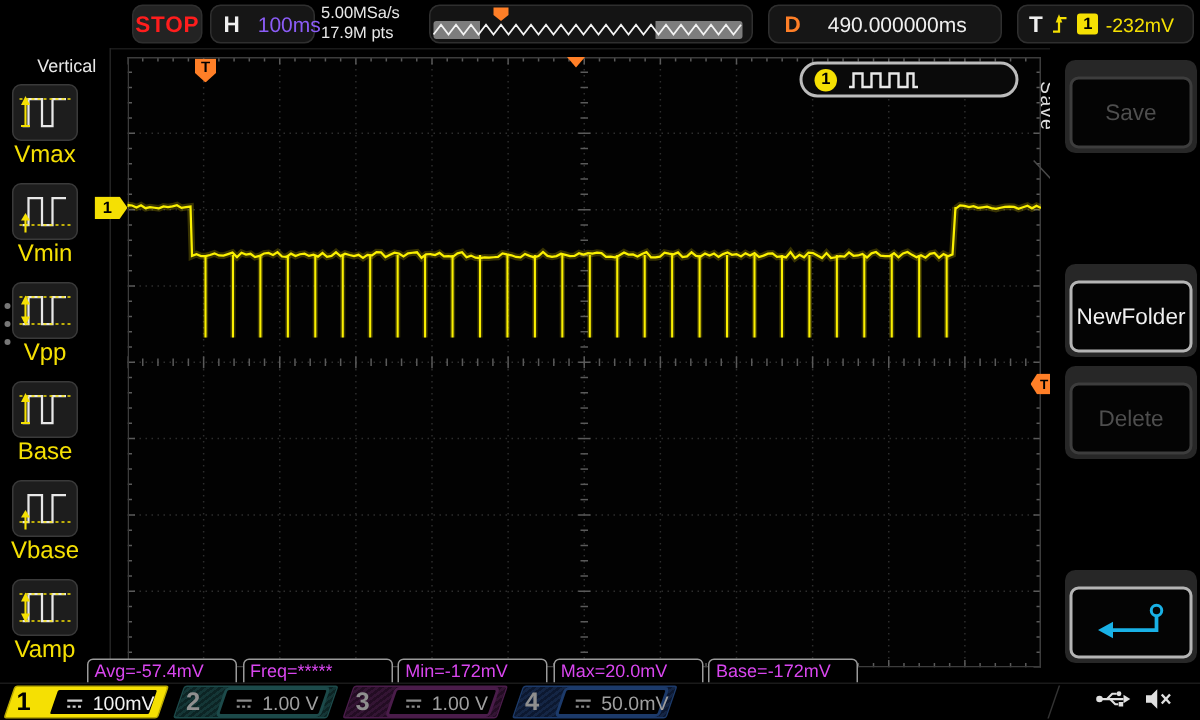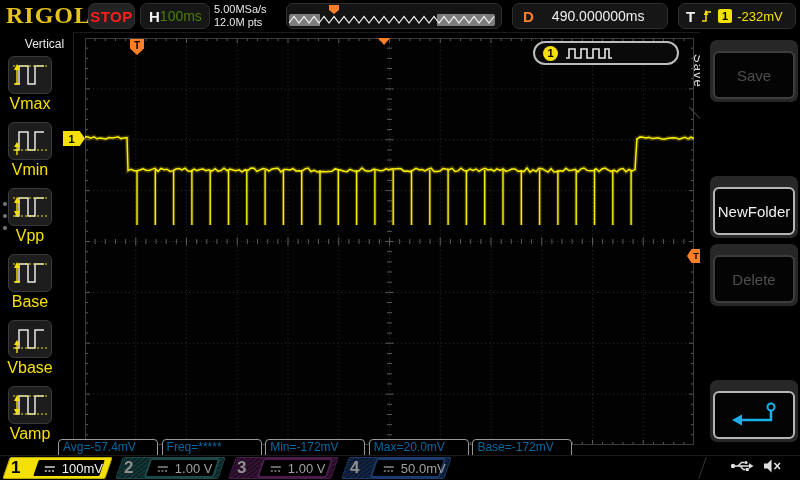--- a/index.html
+++ b/index.html
@@ -8,21 +8,21 @@
   
   #topbar{position:absolute;left:0;top:0;width:800px;height:32px;background:#000;border-bottom:1px solid #1a1a1a;}
   #logo{position:absolute;left:6px;top:2px;font-family:"Liberation Serif",serif;font-weight:bold;
         font-size:24px;color:#e6c319;letter-spacing:1px;}
   .tb-box{position:absolute;top:3px;height:26px;background:#161616;border:1px solid #2f2f2f;
           border-radius:7px;display:flex;align-items:center;box-sizing:border-box;}
   #stop-box{left:88px;width:47px;justify-content:center;background:#232323;}
   #stop-box span{color:#ff1d1d;font-weight:bold;font-size:15px;letter-spacing:.5px;}
   #h-box{left:140px;width:70px;padding:0 8px;justify-content:space-between;}
   #h-box .lbl{color:#f0f0f0;font-weight:bold;font-size:15px;}
-  #h-box .val{color:#4d7c0f;font-size:14px;}
+  #h-box .val{color:#8b5cf6;font-size:14px;margin-left:12px;}
   #acq{position:absolute;left:214px;top:3px;color:#e8e8e8;font-size:11px;line-height:13px;}
   #preview-box{left:286px;width:216px;background:#141414;}
   #d-box{left:512px;width:156px;padding:0 10px;}
   #d-box .lbl{color:#ff7f27;font-weight:bold;font-size:15px;}
   #d-box .val{color:#f0f0f0;font-size:14px;margin-left:18px;}
   #t-box{left:678px;width:118px;padding:0 7px;gap:5px;}
   #t-box .lbl{color:#f0f0f0;font-weight:bold;font-size:15px;}
   #t-box .ch-badge{width:14px;height:14px;background:#f5e003;border-radius:2px;color:#000;
                    font-weight:bold;font-size:11px;display:flex;align-items:center;justify-content:center;}
   #t-box .val{color:#f5e003;font-size:13px;}
@@ -48,21 +48,21 @@
               clip-path:polygon(0 0,76% 0,100% 50%,76% 100%,0 100%);padding-right:5px;box-sizing:border-box;}
   
   #freq-badge{position:absolute;left:533px;top:41px;width:146px;height:24px;background:#0a0a0a;
               border:2px solid #bcbcbc;border-radius:12px;display:flex;align-items:center;
               padding:0 8px;box-sizing:border-box;gap:6px;}
   #freq-badge .ch-badge{width:15px;height:15px;background:#f5e003;border-radius:8px;color:#000;
                         font-weight:bold;font-size:11px;display:flex;align-items:center;justify-content:center;}
   #freq-badge .val{color:#f0f0f0;font-size:13px;}
   
   .meas-cell{position:absolute;top:439px;width:100px;height:28px;background:#000;
-             border:1px solid #9a9a9a;border-radius:4px;color:#0369a1;font-size:12px;
+             border:1px solid #9a9a9a;border-radius:4px;color:#d946ef;font-size:12px;
              line-height:14px;padding-left:4px;box-sizing:border-box;white-space:nowrap;overflow:hidden;}
   
   #right-menu{position:absolute;left:700px;top:32px;width:100px;height:416px;background:#000;}
   #menu-border{position:absolute;left:703px;top:32px;width:1px;height:416px;background:#2e2e2e;}
   #tab-diag{position:absolute;left:685px;top:116px;width:26px;height:1px;background:#4a4a4a;transform:rotate(47deg);}
   #save-tab{position:absolute;left:691px;top:54px;color:#dcdcdc;font-size:13px;
             writing-mode:vertical-rl;letter-spacing:1px;}
   .menu-btn{position:absolute;left:10px;width:88px;height:62px;background:#272727;border-radius:7px;}
   .menu-btn .inner{position:absolute;left:3px;right:3px;bottom:3px;height:44px;background:#040404;
                    border:2px solid #b5b5b5;border-radius:6px;display:flex;align-items:center;
@@ -79,34 +79,33 @@
   .ch-val-in{transform:skewX(19deg);display:flex;align-items:center;gap:6px;padding-left:8px;font-size:13px;}
   #bb-diag{position:absolute;left:702px;top:1px;width:1px;height:22px;background:#333;transform:skewX(-19deg);}
   #status-icons{position:absolute;left:730px;top:458px;display:flex;gap:8px;align-items:center;}
 </style>
 </head>
 <body>
 
 <div id="screen">
 
   <div id="topbar">
-    <div id="logo">RIGOL</div>
 
     <div class="tb-box" id="stop-box">
       <span>STOP</span>
     </div>
 
     <div class="tb-box" id="h-box">
       <span class="lbl">H</span>
       <span class="val">100ms</span>
     </div>
 
     <div id="acq">
       <div>5.00MSa/s</div>
-      <div>12.0M pts</div>
+      <div>17.9M pts</div>
     </div>
 
     <div class="tb-box" id="preview-box">
       <svg id="preview-svg" width="212" height="24">
           <rect x="2" y="10" width="206" height="12" rx="2" fill="#7d7d7d"></rect>
           <rect x="33" y="10" width="117" height="12" fill="#141414"></rect>
           <polyline points="2,19 7,12.5 12,19 17,12.5 22,19 27,12.5 32,19 37,12.5 42,19 47,12.5 52,19 57,12.5 62,19 67,12.5 72,19 77,12.5 82,19 87,12.5 92,19 97,12.5 102,19 107,12.5 112,19 117,12.5 122,19 127,12.5 132,19 137,12.5 142,19 147,12.5 152,19 157,12.5 162,19 167,12.5 172,19 177,12.5 182,19 187,12.5 192,19 197,12.5 202,19 207,12.5 " fill="none" stroke="#f2f2f2" stroke-width="1.2"></polyline>
           <polygon points="42,1 52,1 52,6 47,10 42,6" fill="#ff7f27"></polygon>
         </svg>
     </div>

